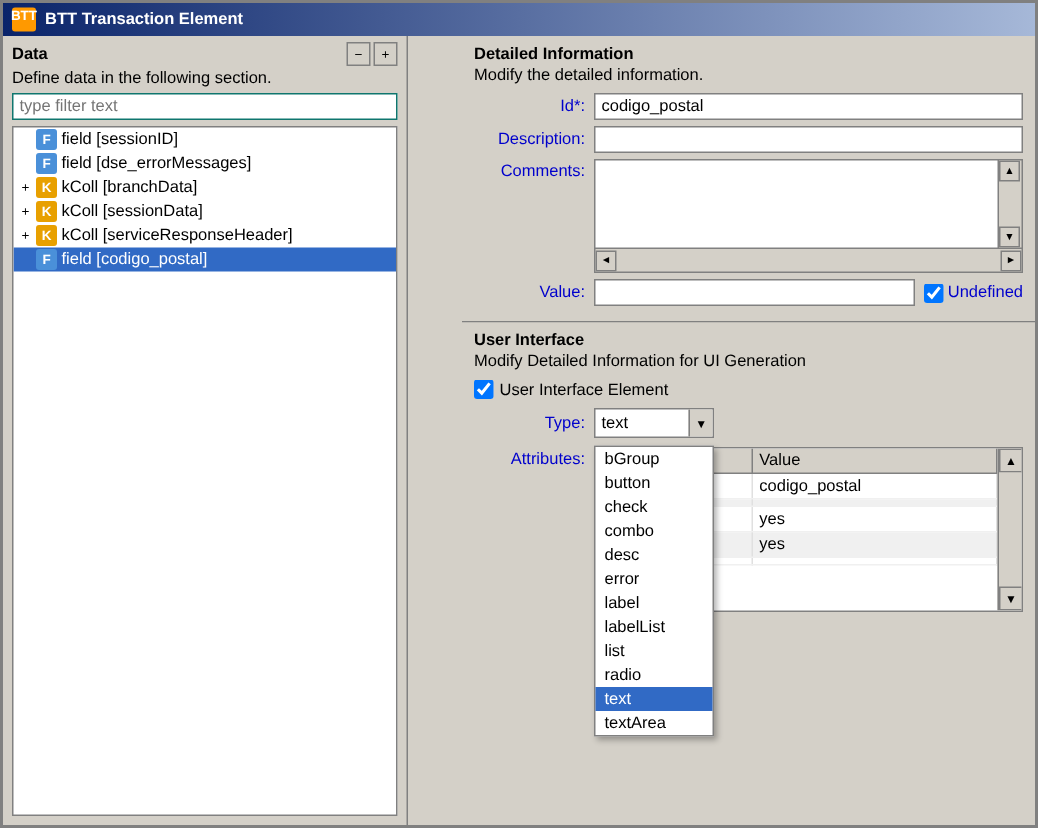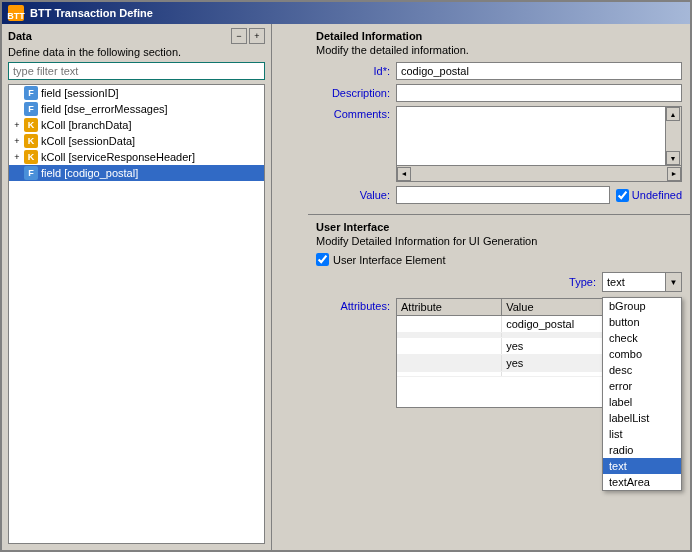--- a/index.html
+++ b/index.html
@@ -31,21 +31,21 @@
       height: 22px;
       flex-shrink: 0;
     }
 
     .title-bar-icon {
       width: 16px;
       height: 16px;
       background: #ff9900;
       border-radius: 2px;
       display: flex;
-      align-items: flex-end;
+      align-items: flex-start;
       justify-content: center;
       font-size: 9px;
       color: white;
       font-weight: bold;
     }
 
     .title-bar-text {
       font-size: 11px;
       font-weight: bold;
       color: white;
@@ -280,21 +280,20 @@
       align-items: center;
       gap: 4px;
       margin-bottom: 6px;
     }
 
     .type-row {
       display: flex;
       align-items: center;
       margin-bottom: 6px;
       position: relative;
-      justify-content: flex-end;
     }
 
     .type-label {
       width: 80px;
       font-size: 11px;
       color: #0000cc;
       text-align: right;
       padding-right: 6px;
       flex-shrink: 0;
     }
@@ -472,21 +471,21 @@
   </style>
 </head>
 <body>
 
 <div class="window">
 
   <div class="title-bar">
     <div class="title-bar-icon">
       <span>BTT</span>
     </div>
-    <span class="title-bar-text">BTT Transaction Define</span>
+    <span class="title-bar-text">BTT Transaction Element</span>
   </div>
 
   <div class="main-content">
 
     <div class="left-panel">
       <div class="panel-header">
         <span class="panel-title">Data</span>
         <div class="panel-icons">
           <div class="panel-icon-btn">−</div>
           <div class="panel-icon-btn">+</div>

